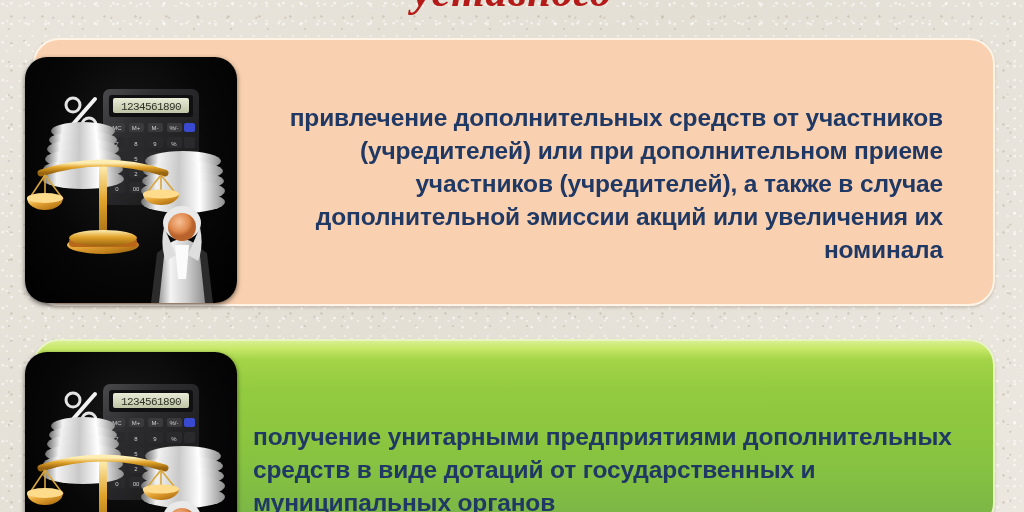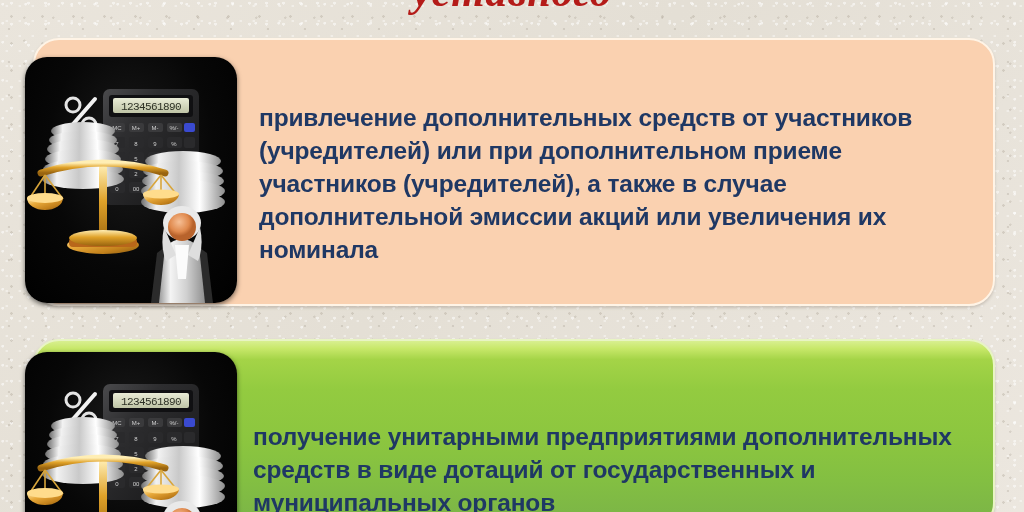--- a/index.html
+++ b/index.html
@@ -103,23 +103,24 @@
     position: absolute;
     color: #1f3864;
     font-family: "Liberation Sans", sans-serif;
     font-weight: 700;
     font-size: 24.5px;
     line-height: 33px;
     letter-spacing: -.15px;
     white-space: pre-line;
   }
   #text-peach {
-    left: 259px;
+    left: 253px;
     top: 101px;
     width: 690px;
+    text-align: right;
   }
   #text-green {
     left: 253px;
     top: 420px;
     width: 740px;
   }
 </style>
 </head>
 <body>
 

